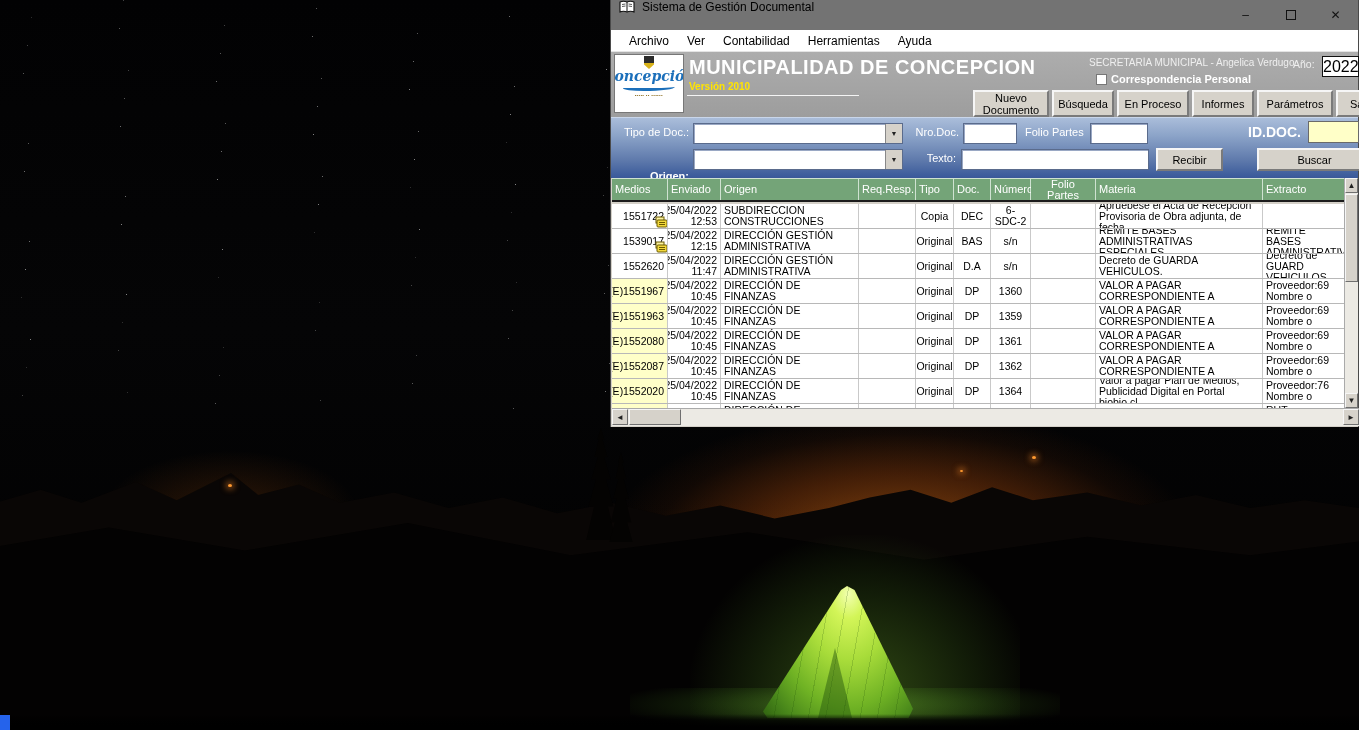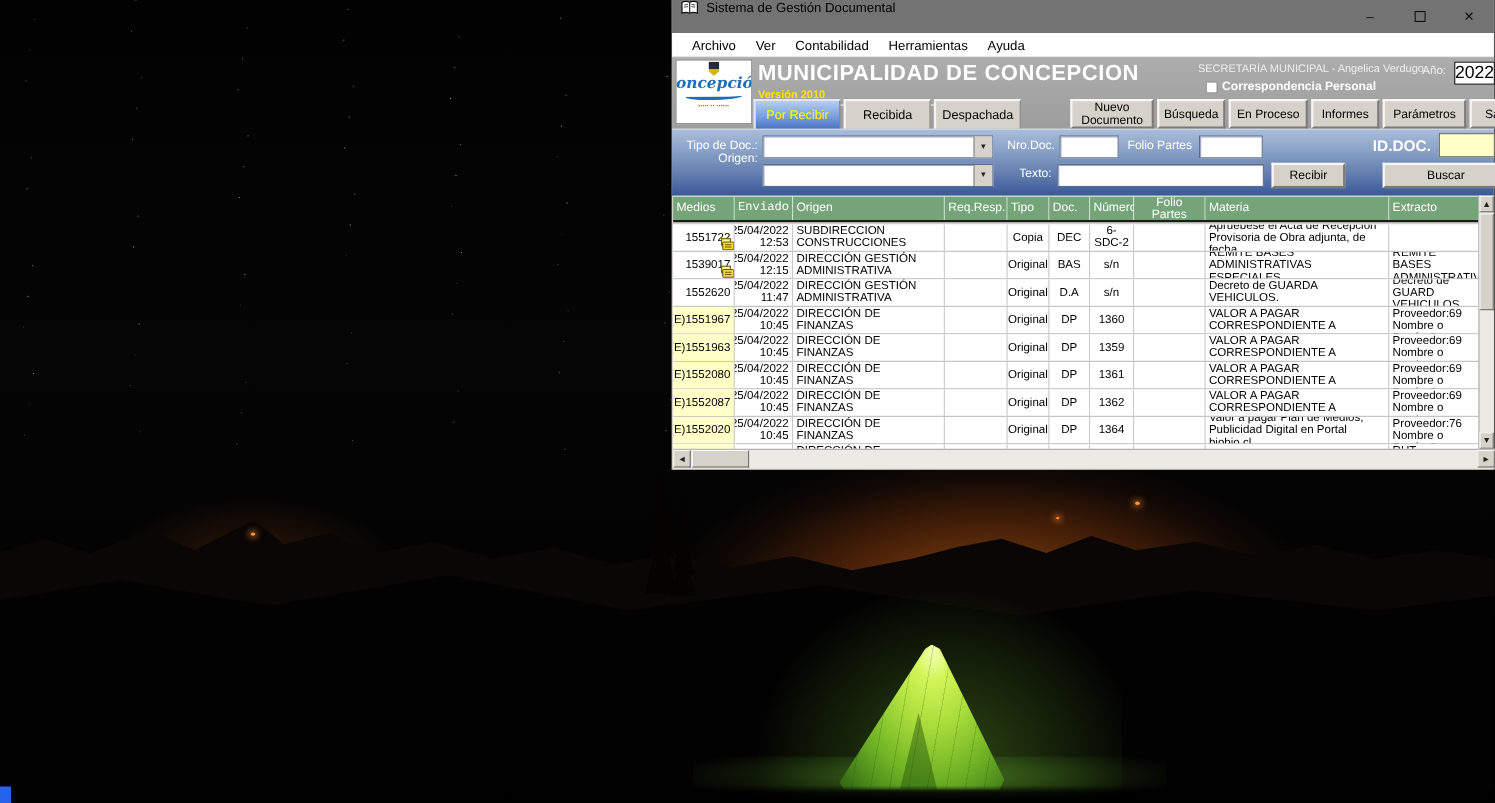--- a/index.html
+++ b/index.html
@@ -156,25 +156,20 @@
       <div class="big-title">MUNICIPALIDAD DE CONCEPCION</div>
       <div class="version">Versión 2010</div>
       <div class="vline"></div>
       <div class="dept">SECRETARÍA MUNICIPAL - Angelica Verdugo</div>
       <div class="anio-label">Año:</div>
       <input class="anio-box" value="2022" style="">
       <div class="cp-row">
         <div class="cp-box"></div>
         <div class="cp-label">Correspondencia Personal</div>
       </div>
-      <div class="tabs">
-          <div class="tab active">Por Recibir</div>
-          <div class="tab">Recibida</div>
-          <div class="tab">Despachada</div>
-        </div>
       <div class="actions">
           <div class="act-btn" style="width: 76px;">Nuevo Documento</div>
           <div class="act-btn" style="width: 62px;">Búsqueda</div>
           <div class="act-btn" style="width: 72px;">En Proceso</div>
           <div class="act-btn" style="width: 62px;">Informes</div>
           <div class="act-btn" style="width: 76px;">Parámetros</div>
           <div class="act-btn" style="width: 50px;">Salir</div>
         </div>
     </div>
 
@@ -183,34 +178,34 @@
       <div class="combo" style="left:82px;top:5px;width:210px;">
           <span class="cbtn">▼</span>
         </div>
       <div class="flabel" style="left:300px;top:8px;width:48px;">Nro.Doc.</div>
       <input class="finput" style="left: 352px; top: 5px; width: 54px;">
       <div class="flabel" style="left:414px;top:8px;width:62px;text-align:left;">Folio Partes</div>
       <input class="finput" style="left: 479px; top: 5px; width: 58px;">
       <div class="iddoc-label">ID.DOC.</div>
       <input class="iddoc-box" style="">
 
-      <div class="flabel" style="left:8px;top:20px;width:70px;">Origen:</div>
+      <div class="flabel" style="left:8px;top:52px;width:70px;font-weight:bold;">Origen:</div>
       <div class="combo" style="left:82px;top:31px;width:210px;">
           <span class="cbtn">▼</span>
         </div>
       <div class="flabel" style="left:305px;top:34px;width:40px;">Texto:</div>
       <input class="finput" style="left: 350px; top: 31px; width: 188px;">
       <div class="fbtn" style="left:545px;top:30px;width:67px;">Recibir</div>
       <div class="fbtn" style="left:646px;top:30px;width:115px;">Buscar</div>
     </div>
 
     <div class="gridwrap">
       <div class="ghead">
           <div class="ghcell" style="width: 56px;">Medios</div>
-          <div class="ghcell" style="width: 53px; font-family: Liberation Mono, monospace;">Enviado</div>
+          <div class="ghcell" style="width: 53px;">Enviado</div>
           <div class="ghcell" style="width: 138px;">Origen</div>
           <div class="ghcell" style="width: 57px;">Req.Resp.</div>
           <div class="ghcell" style="width: 38px;">Tipo</div>
           <div class="ghcell" style="width: 37px;">Doc.</div>
           <div class="ghcell" style="width: 40px;">Número</div>
           <div class="ghcell" style="width: 65px; justify-content: center;">Folio
 Partes</div>
           <div class="ghcell" style="width: 167px;">Materia</div>
           <div class="ghcell" style="width: 83px;">Extracto</div>
         </div>

